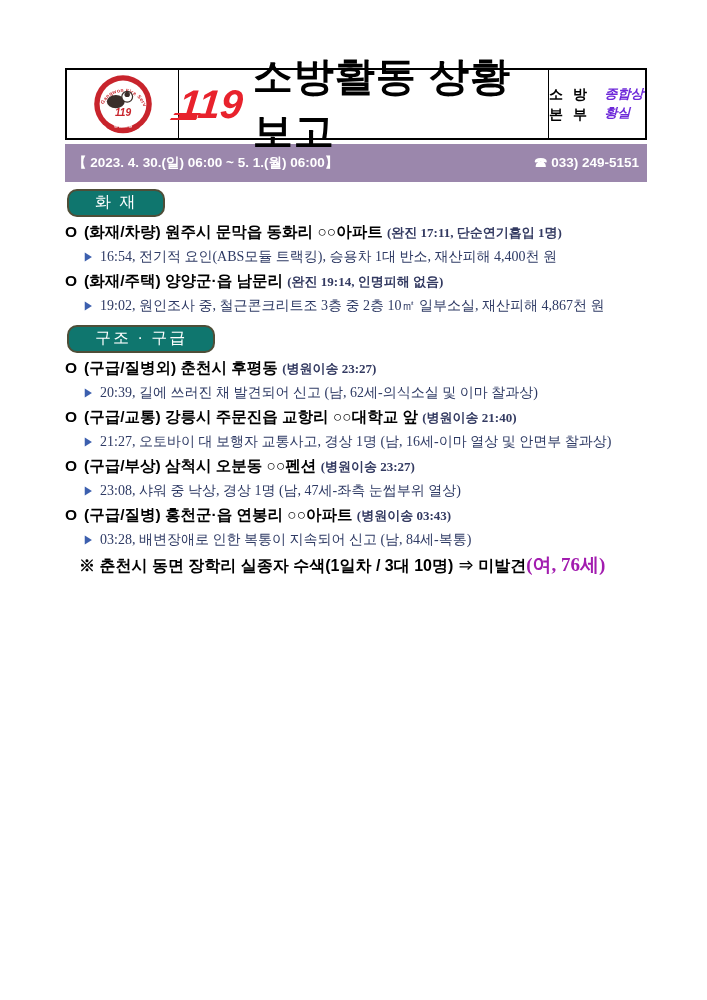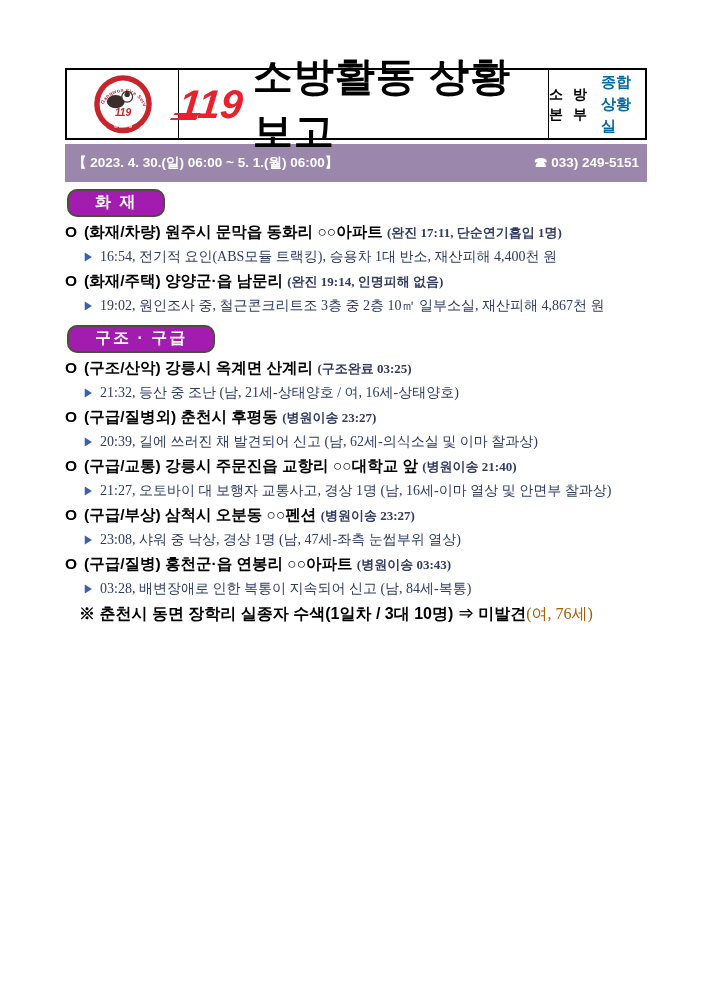--- a/index.html
+++ b/index.html
@@ -18,21 +18,21 @@
     display: flex;
     border: 2px solid #000;
     height: 68px;
     align-items: stretch;
   }
   .hcell { display: flex; align-items: center; justify-content: center; box-sizing: border-box; }
   .logo-cell  { width: 112px; border-right: 1.5px solid #000; }
   .title-cell { flex: 1; border-right: 1.5px solid #000; gap: 6px; }
   .dept-cell  { width: 96px; flex-direction: row; line-height: 1.45; }
   .dept-cell .d1 { font-weight: bold; font-size: 14px; letter-spacing: 3px; color: #000; }
-  .dept-cell .d2 { font-weight: bold; font-size: 15px; color: #0369a1; }
+  .dept-cell .d2 { font-weight: bold; font-size: 13px; color: #6d28d9; font-style: italic; }
   .brand119 {
     position: relative;
     font-style: italic; font-weight: bold;
     color: #e8222c; font-size: 40px; line-height: 1;
     padding-right: 4px; transform: skewX(-6deg);
   }
   .brand119::after {
     content: ""; position: absolute; left: -6px; bottom: 2px;
     width: 26px; height: 9px; transform: skewX(-32deg);
     background: repeating-linear-gradient(to bottom, #e8222c 0 2px, transparent 2px 5px);
@@ -44,25 +44,25 @@
     background: #9b87ac;
     color: #ffffff;
     height: 38px;
     display: flex; align-items: center; justify-content: space-between;
     padding: 0 8px; font-weight: bold; font-size: 13.5px;
   }
   
   .badge {
     display: inline-block;
     margin: 7px 0 3px 2px;
-    background: #a21caf;
+    background: #0f766e;
     border: 2px solid #4e4e38;
     border-radius: 10px;
     color: #ffffff;
-    font-weight: bold; font-size: 16px;
+    font-weight: normal; font-size: 16px;
     padding: 1px 26px 2px 26px;
     letter-spacing: 2px;
   }
   
   .item { margin: 0; }
   .main-line {
     font-weight: bold; font-size: 15.5px; color: #000;
     line-height: 24px; white-space: nowrap;
   }
   .bullet { font-weight: bold; margin-right: 7px; }
@@ -78,21 +78,21 @@
   }
   .arrow { color: #3c5fae; font-size: 11px; margin-right: 6px; font-family: "Liberation Sans", sans-serif; }
   
   .search-note {
     padding-left: 14px;
     font-weight: bold; font-size: 16px; color: #000;
     line-height: 25px; white-space: nowrap;
   }
   .search-note .suffix {
     font-family: "Liberation Serif", serif;
-    font-weight: normal; font-size: 16px; color: #a16207;
+    font-weight: bold; font-size: 19px; color: #a21caf;
   }
 </style>
 </head>
 <body>
 
 <div class="page">
 
   <div class="header-table">
     <div class="hcell logo-cell">
       <svg width="60" height="60" viewBox="0 0 100 100">
@@ -147,29 +147,20 @@
       </div>
       <div class="detail-line">
         <span class="arrow">▶</span><span class="detail">19:02, 원인조사 중, 철근콘크리트조 3층 중 2층 10㎡ 일부소실, 재산피해 4,867천 원</span>
       </div>
     </div>
   </div>
 
   <div>
     <div class="badge">구조 · 구급</div>
 
-    <div class="item">
-      <div class="main-line">
-        <span class="bullet">O</span><span class="headline">(구조/산악) 강릉시 옥계면 산계리</span>
-        <span class="note">(구조완료 03:25)</span>
-      </div>
-      <div class="detail-line">
-        <span class="arrow">▶</span><span class="detail">21:32, 등산 중 조난 (남, 21세-상태양호 / 여, 16세-상태양호)</span>
-      </div>
-    </div>
 
     <div class="item">
     </div>
 
     <div class="item">
       <div class="main-line">
         <span class="bullet">O</span><span class="headline">(구급/질병외) 춘천시 후평동</span>
         <span class="note">(병원이송 23:27)</span>
       </div>
       <div class="detail-line">

